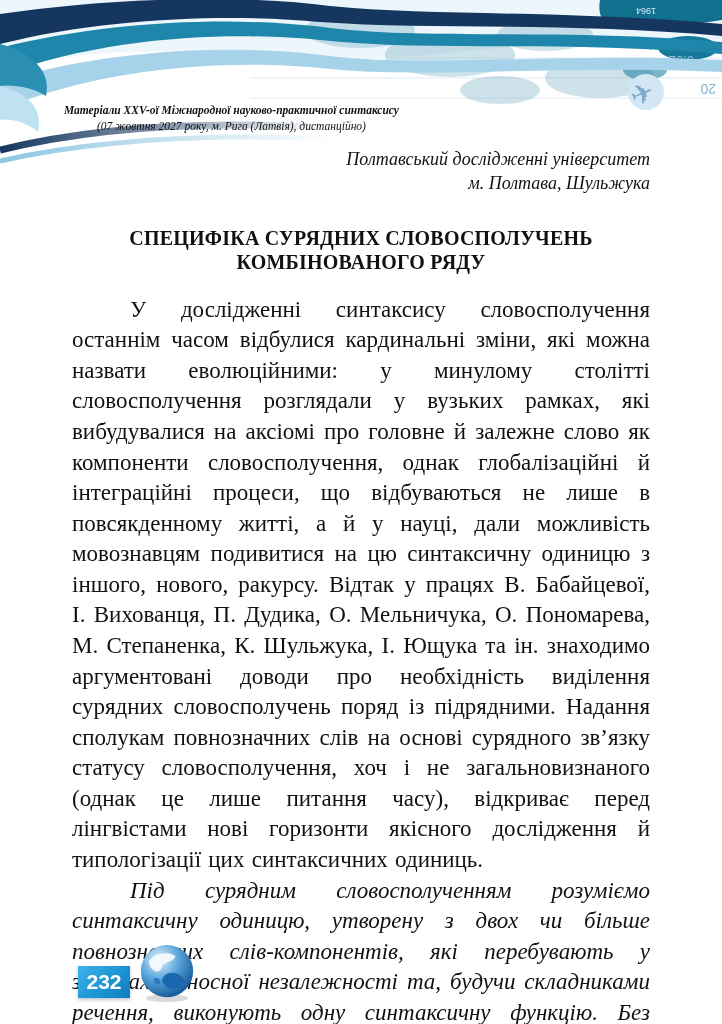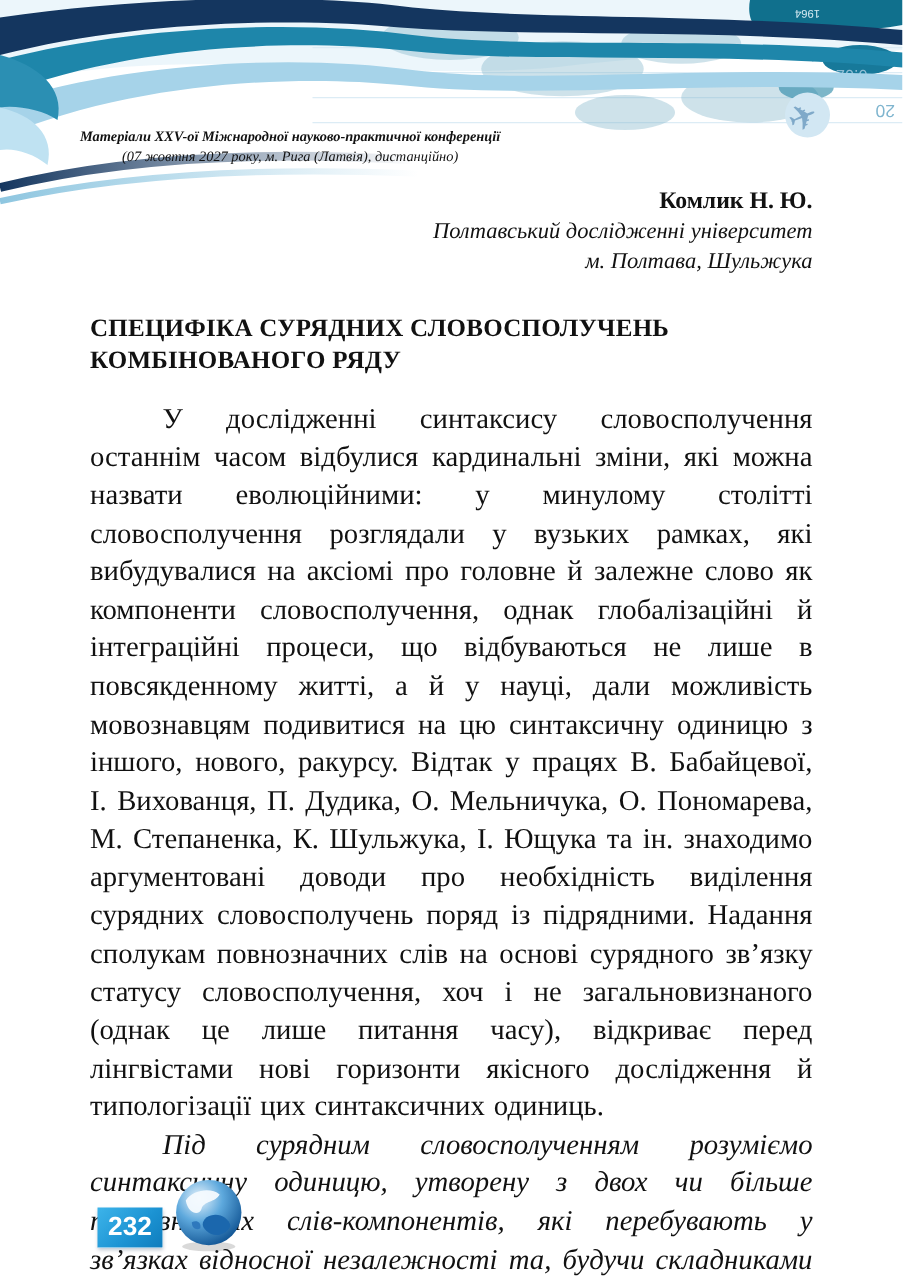--- a/index.html
+++ b/index.html
@@ -16,21 +16,21 @@
     position:absolute; top:103px; left:64px; z-index:3;
     font-size:11.5px; font-style:italic; line-height:1.35; text-align:center;
   }
   .conf-line1 { font-weight:bold; }
   .content { position:absolute; left:72px; right:72px; top:148px; z-index:2; }
   .author-block { text-align:right; font-size:18px; line-height:1.33; }
   .author-name { font-weight:bold; font-size:19px; }
   .author-role { font-style:normal; }
   .author-aff, .author-loc { font-style:italic; }
   .article-title {
-    margin-top:30px; text-align:left; font-weight:bold;
+    margin-top:30px; text-align:center; font-weight:bold;
     font-size:20px; line-height:1.22; letter-spacing:0.2px;
   }
   .body-par {
     margin-top:20px; font-size:23px; line-height:1.33;
     text-align:justify; text-indent:58px; word-spacing:1.5px;
   }
   .body-par + .body-par { margin-top:0;font-style:italic; }
   .footer { position:absolute; left:78px; bottom:26px; z-index:2; display:flex; align-items:flex-end; }
   .page-badge {
     width:52px; height:32px;
@@ -98,27 +98,26 @@
   <path d="M0,82 C110,48 240,44 330,56 C430,68 560,52 722,60 L722,72 C560,64 430,80 320,68 C240,60 110,64 0,110 Z" fill="#a6d3e9"></path>
 
   <path d="M0,44 C30,52 52,70 46,96 C34,88 14,84 0,86 Z" fill="#2b8fb3"></path>
   <path d="M0,86 C26,92 44,108 38,132 C26,122 10,118 0,120 Z" fill="#bfe2f2"></path>
 
   <path d="M0,150 C90,128 200,120 330,128" stroke="url(#fadeNavy)" stroke-width="7" fill="none"></path>
   <path d="M0,161 C90,141 200,133 335,139" stroke="url(#fadeLight)" stroke-width="5" fill="none"></path>
 </svg>
 
 <div class="conf-block">
-  <div class="conf-line1">Матеріали XXV-ої Міжнародної науково-практичної конференції</div>
+  <div class="conf-line1">Матеріали XXV-ої Міжнародної науково-практичної синтаксису</div>
   <div class="conf-line2">(07 жовтня 2027 року, м. Рига (Латвія), дистанційно)</div>
 </div>
 
 <main class="content">
   <div class="author-block">
-    <div class="author-name">Комлик Н. Ю.</div>
     <div class="author-aff">Полтавський дослідженні університет</div>
     <div class="author-loc">м. Полтава, Шульжука</div>
   </div>
 
   <h1 class="article-title">
     <span style="display:block">СПЕЦИФІКА СУРЯДНИХ СЛОВОСПОЛУЧЕНЬ</span>
     <span style="display:block">КОМБІНОВАНОГО РЯДУ</span>
   </h1>
 
   <p class="body-par">У дослідженні синтаксису словосполучення останнім часом відбулися кардинальні зміни, які можна назвати еволюційними: у минулому столітті словосполучення розглядали у вузьких рамках, які вибудувалися на аксіомі про головне й залежне слово як компоненти словосполучення, однак глобалізаційні й інтеграційні процеси, що відбуваються не лише в повсякденному житті, а й у науці, дали можливість мовознавцям подивитися на цю синтаксичну одиницю з іншого, нового, ракурсу. Відтак у працях В. Бабайцевої, І. Вихованця, П. Дудика, О. Мельничука, О. Пономарева, М. Степаненка, К. Шульжука, І. Ющука та ін. знаходимо аргументовані доводи про необхідність виділення сурядних словосполучень поряд із підрядними. Надання сполукам повнозначних слів на основі сурядного зв’язку статусу словосполучення, хоч і не загальновизнаного (однак це лише питання часу), відкриває перед лінгвістами нові горизонти якісного дослідження й типологізації цих синтаксичних одиниць.</p>

